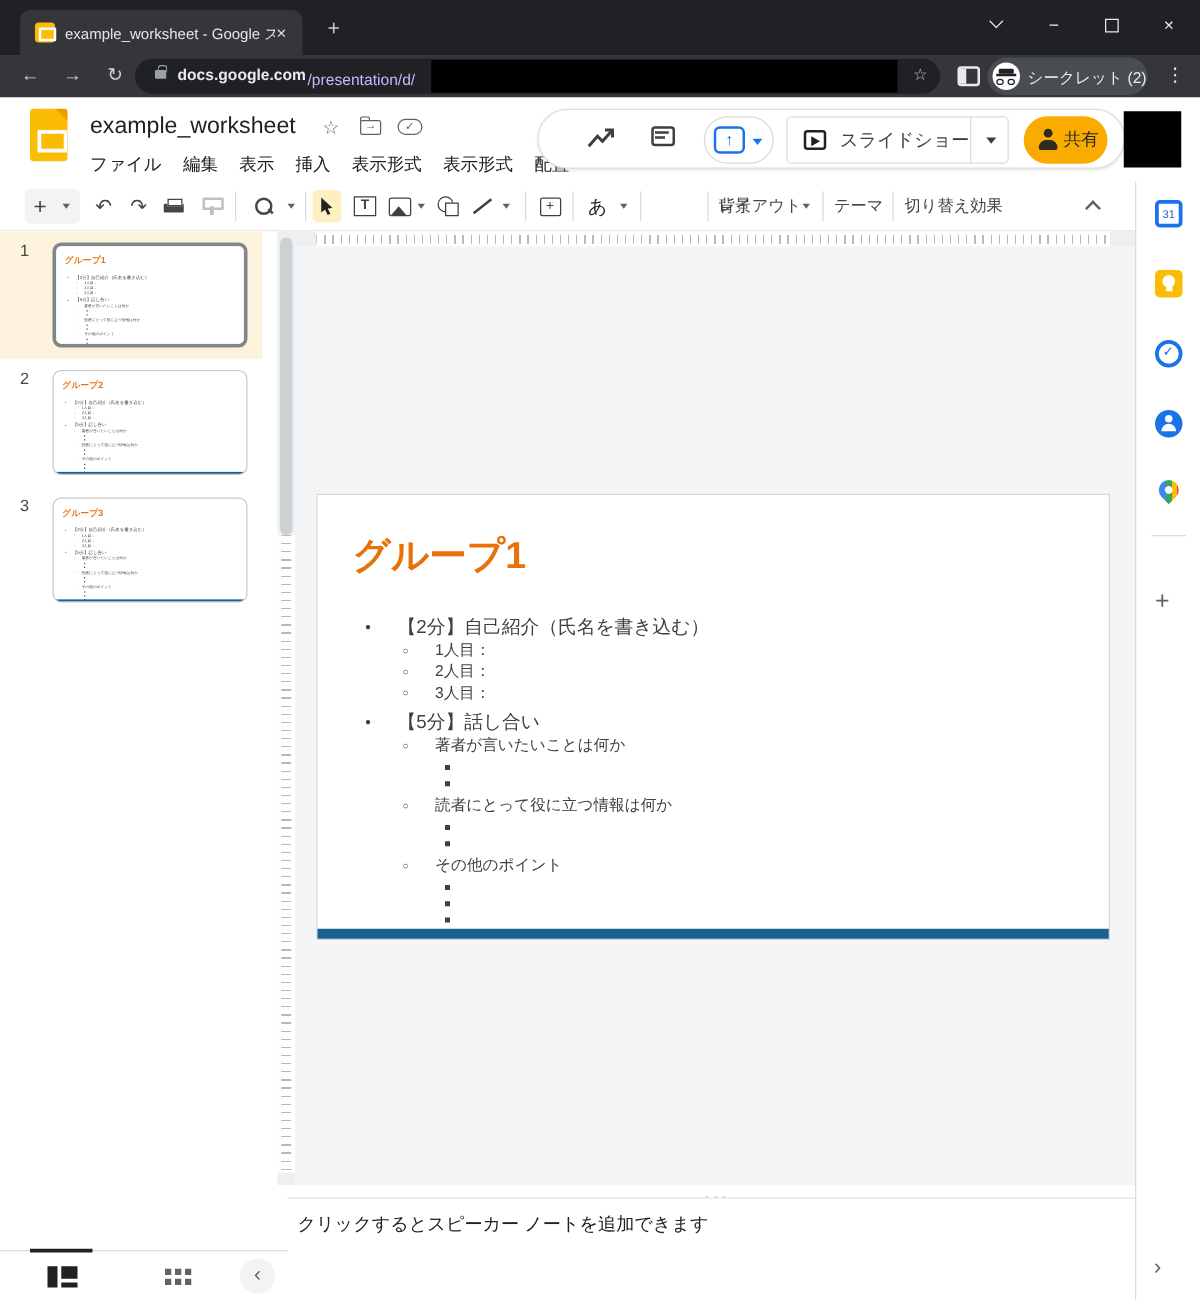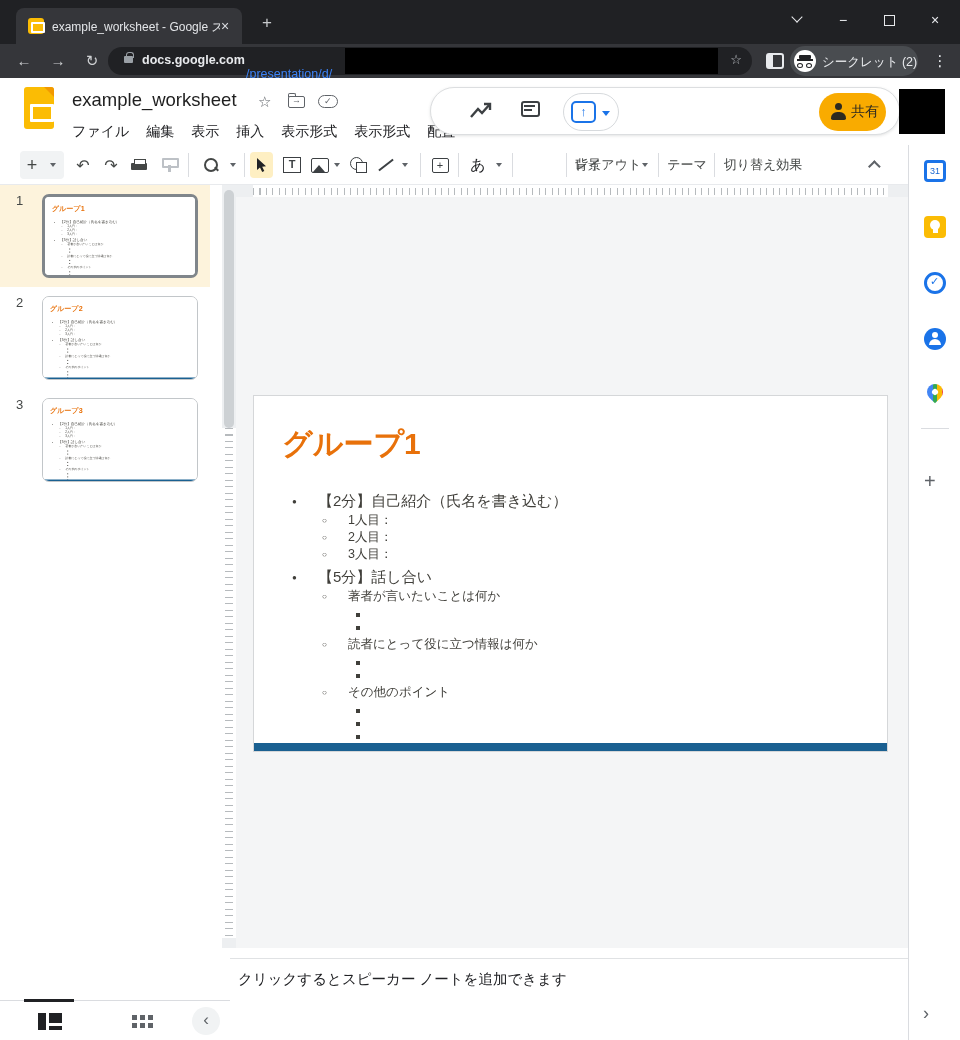--- a/index.html
+++ b/index.html
@@ -21,21 +21,21 @@
   .wc-chev { left:774px; } .wc-min { left:820px; } .wc-max { left:866px; } .wc-close { left:912px; }
   .wc-chev::after { content:""; display:inline-block; width:7px; height:7px; border-right:1.5px solid #e8eaed; border-bottom:1.5px solid #e8eaed; transform:rotate(45deg); margin-bottom:4px; }
   .wc-max::after { content:""; display:inline-block; width:9px; height:9px; border:1.5px solid #e8eaed; margin-bottom:-1px; }
 
   .chromebar { position:absolute; left:0; top:44px; width:960px; height:34px; background:#35363a; }
   .nav-ico { position:absolute; top:3px; width:28px; height:28px; text-align:center; line-height:28px; font-size:15px; color:#ced0d2; }
   .url-pill { position:absolute; left:108px; top:3px; width:644px; height:28px; background:#202124; border-radius:14px; }
   .lock-icon { position:absolute; left:16px; top:9px; width:9px; height:7px; background:#9aa0a6; border-radius:1px; }
   .lock-icon::before { content:""; position:absolute; left:1.5px; top:-4px; width:6px; height:5px; border:1.5px solid #9aa0a6; border-bottom:none; border-radius:3px 3px 0 0; }
   .url-host { position:absolute; left:34px; top:6px; font-size:12.5px; font-weight:700; color:#e8eaed; }
-  .url-path { position:absolute; left:138px; top:20px; font-size:12.5px; color:#3b82f6; }
+  .url-path { position:absolute; left:138px; top:10px; font-size:12.5px; color:#c4b5fd; }
   .url-redact { position:absolute; left:237px; top:1px; width:373px; height:26px; background:#000; }
   .url-star { position:absolute; right:10px; top:5px; font-size:13px; color:#bdc1c6; }
   .sidepanel-icon { position:absolute; left:766px; top:9px; width:18px; height:16px; border:2px solid #e8eaed; border-radius:3px; }
   .sidepanel-icon::after { content:""; position:absolute; left:0; top:0; width:5px; height:12px; background:#e8eaed; }
   .incog-pill { position:absolute; left:790px; top:2px; width:128px; height:30px; background:#494c50; border-radius:15px; }
   .incog-circle { position:absolute; left:4px; top:4px; width:22px; height:22px; background:#fff; border-radius:50%; }
   .incog-hat { position:absolute; left:5px; top:5px; width:12px; height:4px; background:#202124; border-radius:1px; }
   .incog-brim { position:absolute; left:3px; top:9px; width:16px; height:2px; background:#202124; }
   .incog-glass { position:absolute; top:13px; width:6px; height:5px; border:1.5px solid #202124; border-radius:50%; }
   .incog-label { position:absolute; left:32px; top:8px; font-size:12.5px; color:#e8eaed; white-space:nowrap; }
@@ -243,20 +243,26 @@
   <div class="hdr-panel">
     <svg class="trend-icon" width="24" height="22" viewBox="0 0 24 22">
       <polyline points="2,17 9,9 13,13 21,4" fill="none" stroke="#3c4043" stroke-width="2.4"></polyline>
       <polyline points="15,4 21,4 21,10" fill="none" stroke="#3c4043" stroke-width="2.4"></polyline>
     </svg>
     <div class="cmt-icon"></div>
     <div class="present-pill">
       <span class="present-box">↑</span>
       <span class="present-caret"></span>
     </div>
+    <div class="ss-btn">
+      <span class="ss-play"></span>
+      <span class="ss-label">スライドショー</span>
+      <span class="ss-divider"></span>
+      <span class="ss-caret"></span>
+    </div>
     <div class="share-btn">
       <span class="person-icon"></span>
       <span class="share-label">共有</span>
     </div>
   </div>
 </div>
 <div class="avatar-redact"></div>
 
 <div class="app-toolbar">
   <div class="plus-group"></div>

